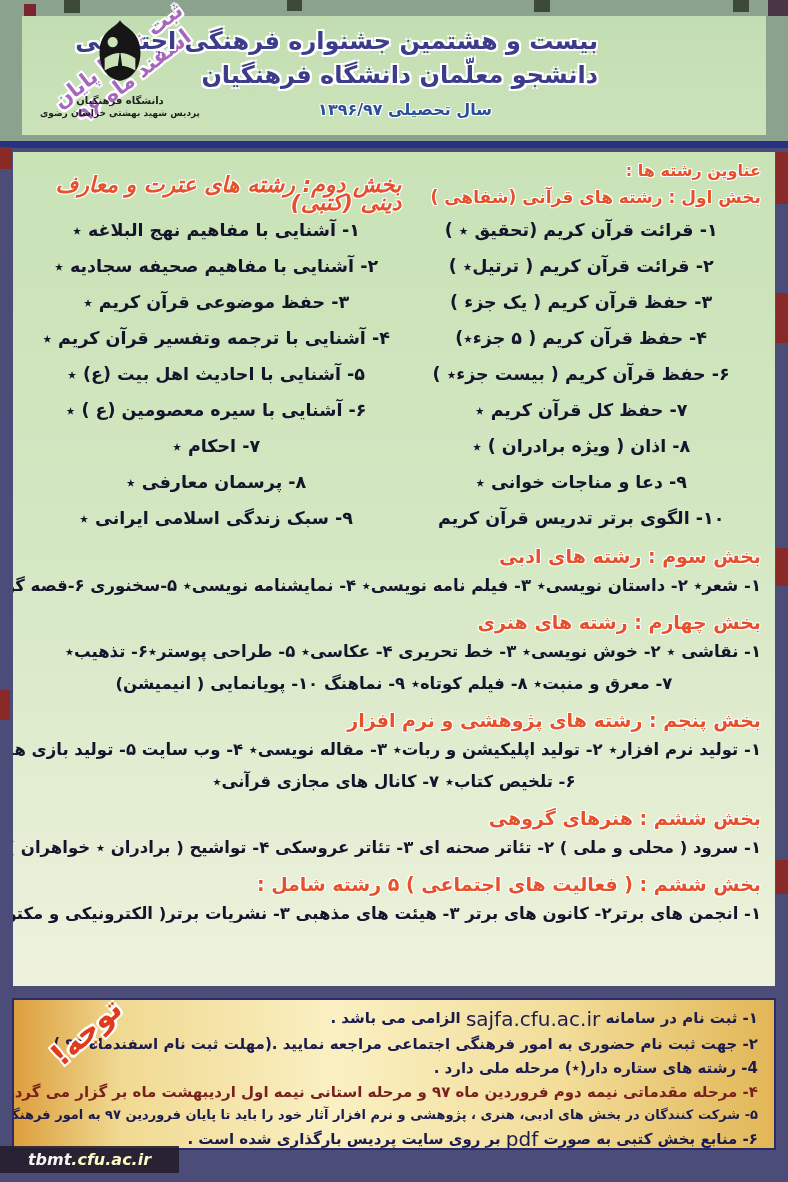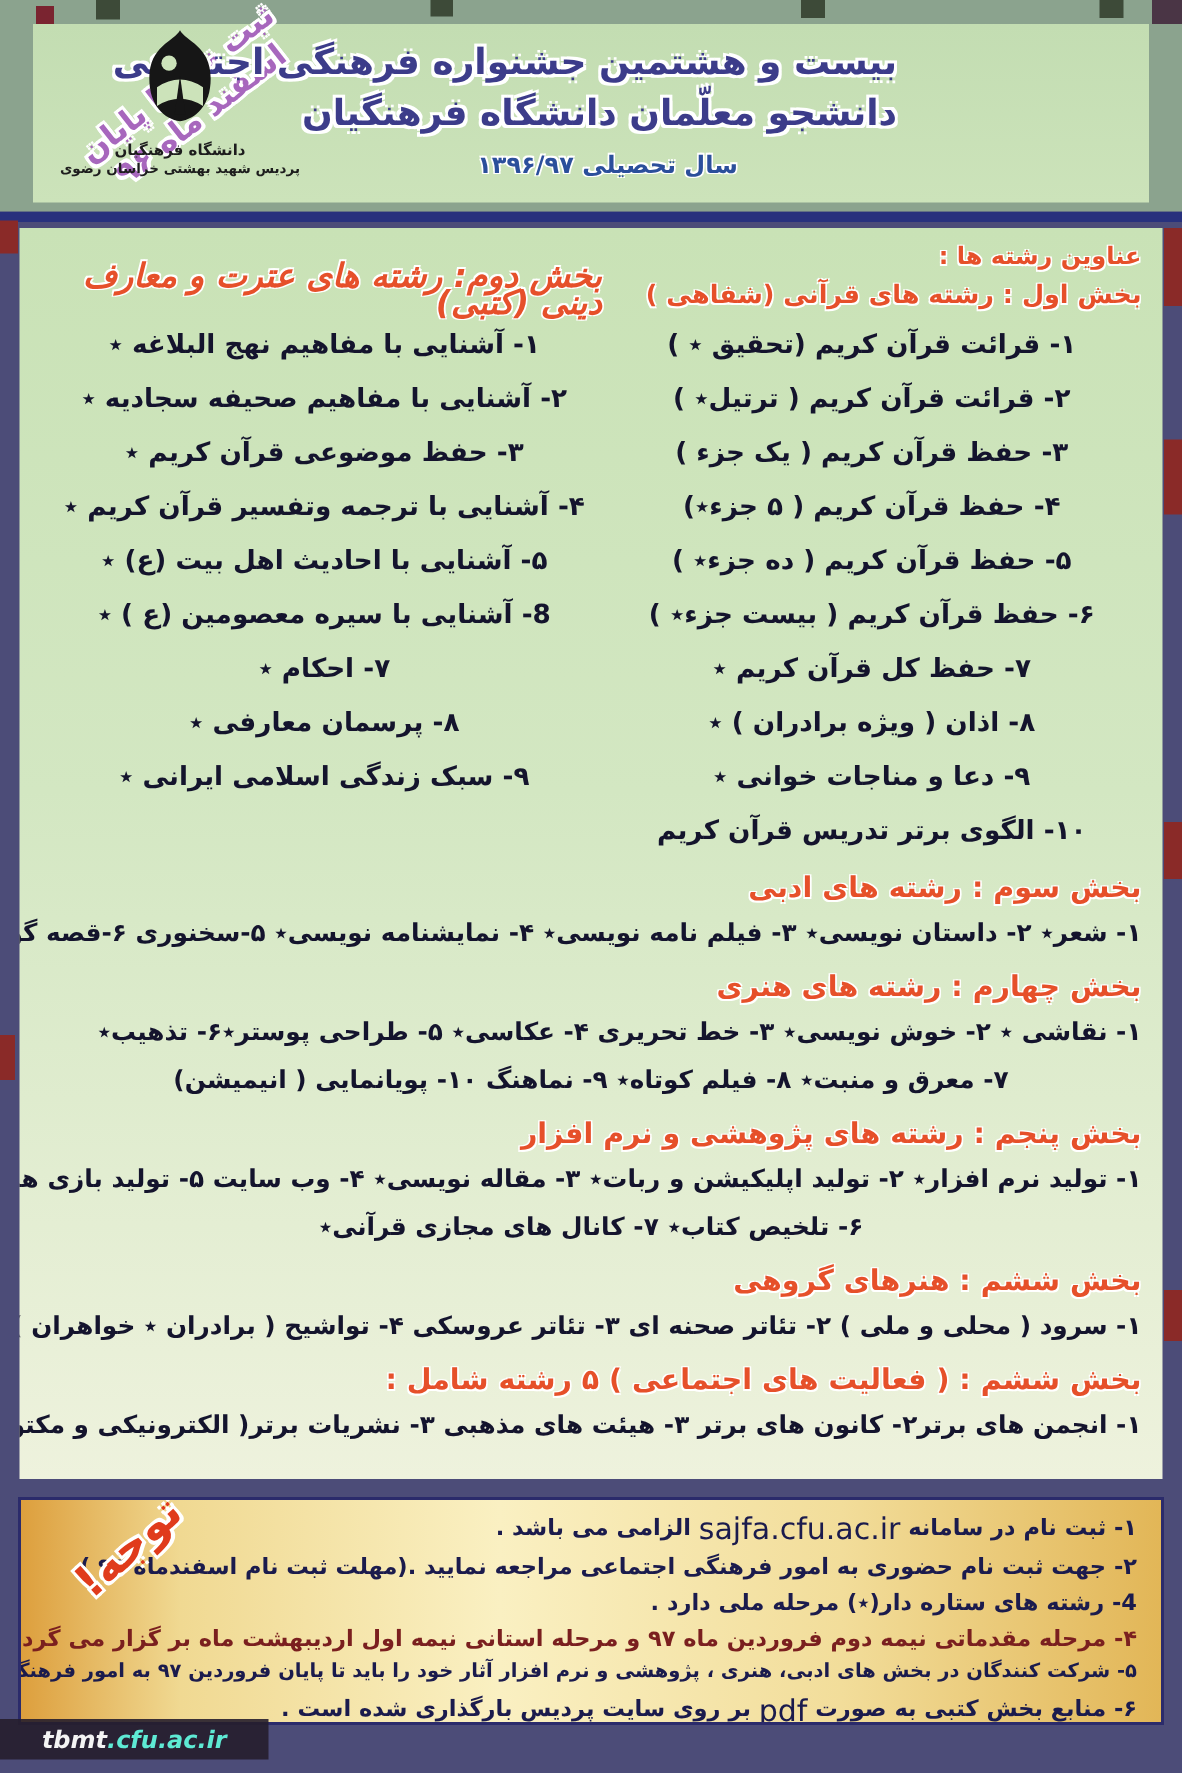--- a/index.html
+++ b/index.html
@@ -123,21 +123,21 @@
 
   
   .site-bar{
     position:absolute;left:0;top:1146px;width:179px;height:27px;
     background:rgba(38,30,44,0.9);
     display:flex;align-items:center;justify-content:center;
     direction:ltr;font-style:italic;font-weight:bold;font-size:16px;
     line-height:27px;white-space:nowrap;
   }
   .site-prefix{color:#f4f4f4;}
-  .site-suffix{color:#5eead4;}
+  .site-suffix{color:#fef9c3;}
 </style>
 </head>
 <body>
 
 <div class="poster">
 
   <div class="top-zone">
     <span class="patch" style="left:24px;top:4px;width:12px;height:20px;background:#7a2430;"></span>
     <span class="patch" style="left:64px;top:0;width:16px;height:13px;background:#3d4a38;"></span>
     <span class="patch" style="left:287px;top:0;width:15px;height:11px;background:#3d4a38;"></span>
@@ -184,36 +184,35 @@
     <div class="two-col">
       <div class="col-part1">
         <div class="col-head">
           <div class="l1 red-text">عناوین رشته ها :</div>
           <div class="l2 red-text">بخش اول : رشته های قرآنی (شفاهی )</div>
         </div>
         <div class="field-item">۱- قرائت قرآن کریم (تحقیق ٭ )</div>
         <div class="field-item">۲- قرائت قرآن کریم ( ترتیل٭ )</div>
         <div class="field-item">۳- حفظ قرآن کریم ( یک جزء )</div>
         <div class="field-item">۴- حفظ قرآن کریم ( ۵ جزء٭)</div>
-        <div class="field-item">۵- حفظ قرآن کریم ( ده جزء٭ )</div>
         <div class="field-item">۶- حفظ قرآن کریم ( بیست جزء٭ )</div>
         <div class="field-item">۷- حفظ کل قرآن کریم ٭</div>
         <div class="field-item">۸- اذان ( ویژه برادران ) ٭</div>
         <div class="field-item">۹- دعا و مناجات خوانی ٭</div>
         <div class="field-item">۱۰- الگوی برتر تدریس قرآن کریم</div>
       </div>
 
       <div class="col-part2">
         <div class="col-head-left red-text">بخش دوم: رشته های عترت و معارف دینی (کتبی)</div>
         <div class="field-item">۱- آشنایی با مفاهیم نهج البلاغه ٭</div>
         <div class="field-item">۲- آشنایی با مفاهیم صحیفه سجادیه ٭</div>
         <div class="field-item">۳- حفظ موضوعی قرآن کریم ٭</div>
         <div class="field-item">۴- آشنایی با ترجمه وتفسیر قرآن کریم ٭</div>
         <div class="field-item">۵- آشنایی با احادیث اهل بیت (ع) ٭</div>
-        <div class="field-item">8- آشنایی با سیره معصومین (ع ) ٭</div>
+        <div class="field-item">۶- آشنایی با سیره معصومین (ع ) ٭</div>
         <div class="field-item">۷- احکام ٭</div>
         <div class="field-item">۸- پرسمان معارفی ٭</div>
         <div class="field-item">۹- سبک زندگی اسلامی ایرانی ٭</div>
       </div>
     </div>
 
     <div class="section-head red-text">بخش سوم : رشته های ادبی</div>
     <div class="section-line">۱- شعر٭   ۲- داستان نویسی٭  ۳- فیلم نامه نویسی٭  ۴- نمایشنامه نویسی٭  ۵-سخنوری  ۶-قصه گویی</div>
 
     <div class="section-head red-text">بخش چهارم : رشته های هنری</div>

